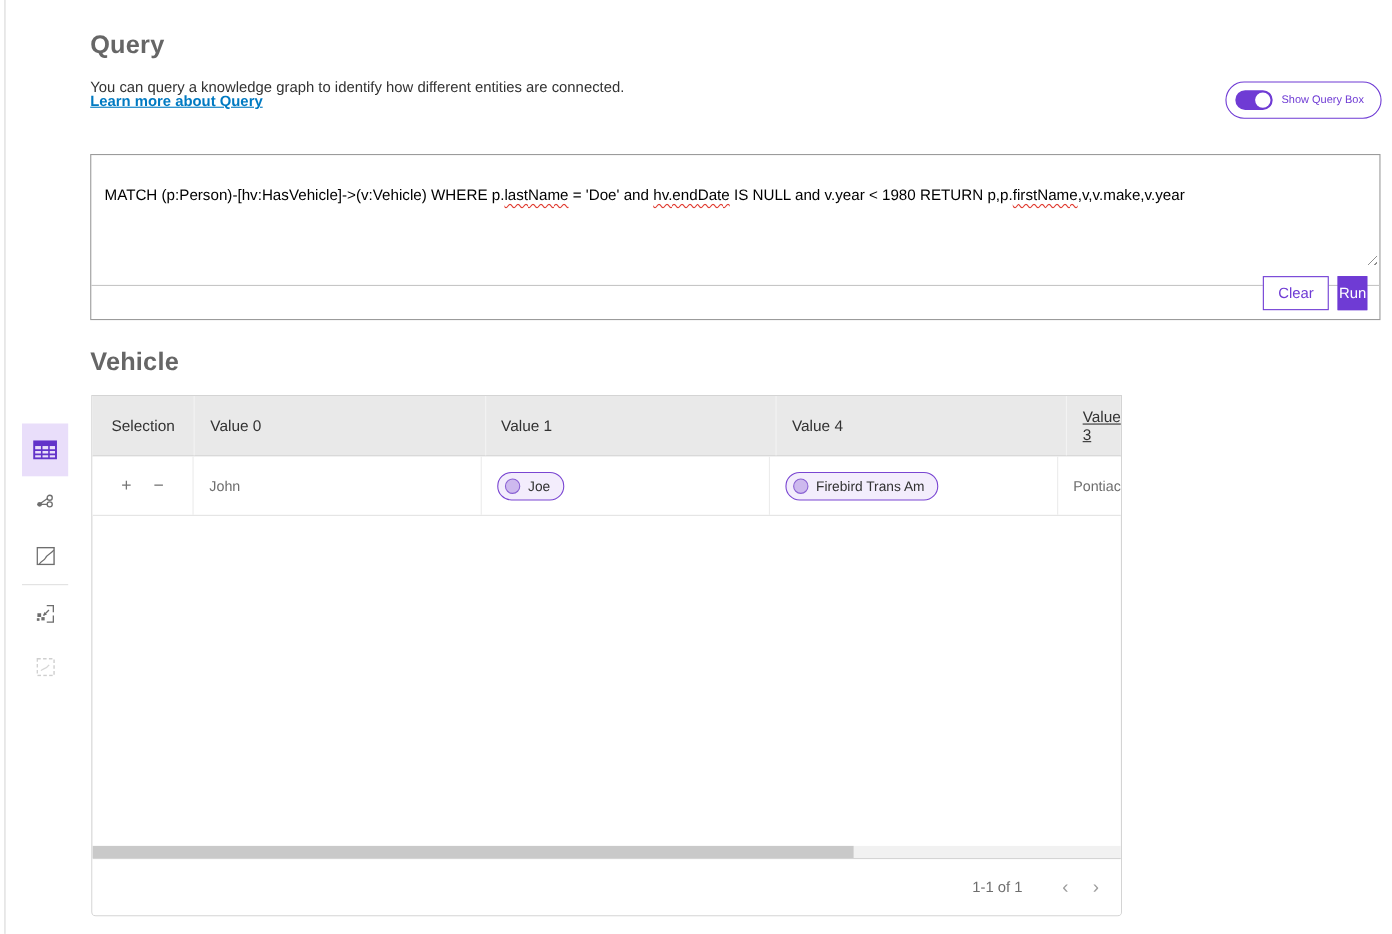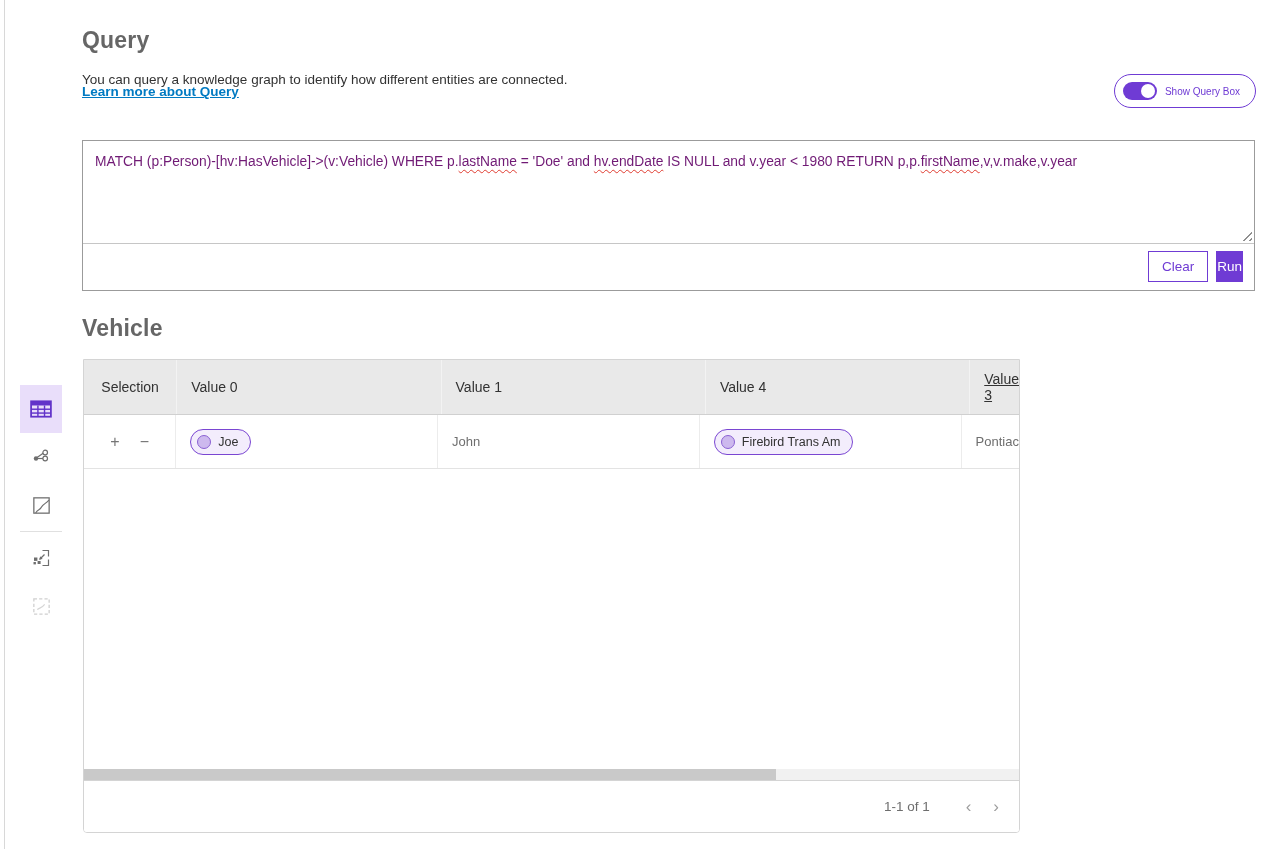--- a/index.html
+++ b/index.html
@@ -24,23 +24,23 @@
     display:flex; align-items:center; gap:8px; padding:0 15px 0 8px;
     background:#fff; cursor:pointer;
   }
   .switch { position:relative; width:34px; height:18px; background:#6f3bd4; border-radius:10px; flex:0 0 auto; }
   .switch-knob { position:absolute; right:2px; top:2px; width:14px; height:14px; background:#fff; border-radius:50%; }
   .toggle-label { color:#6f3bd4; font-size:10px; white-space:nowrap; }
 
   
   .query-editor { position:absolute; left:82px; top:140px; width:1173px; height:151px; border:1px solid #9b9b9b; background:#fff; }
   .query-textarea {
-    position:absolute; left:0; right:0; top:0; height:103px;
+    position:absolute; left:0; right:0; top:16px; height:103px;
     border-bottom:1px solid #c6c6c6; padding:11px 12px;
-    font-size:13.8px; line-height:1.5; color:#701a75; cursor:text;
+    font-size:13.8px; line-height:1.5; color:#000000; cursor:text;
     font-family:"Liberation Sans","DejaVu Sans",sans-serif;
   }
   .misspell { text-decoration:underline wavy #e03c31 1px; text-underline-offset:3px; }
   .resize-handle {
     position:absolute; right:2px; top:87px; width:13px; height:13px; cursor:nwse-resize;
     background:repeating-linear-gradient(135deg,#8f8f8f 0 1px,transparent 1px 4px);
     clip-path:polygon(100% 0,100% 100%,0 100%);
   }
   .editor-footer {
     position:absolute; left:0; right:0; bottom:0; height:47px;
@@ -178,27 +178,27 @@
     <div class="th th-val">Value 1</div>
     <div class="th th-val">Value 4</div>
     <div class="th th-last">Value 3</div>
   </div>
 
   <div class="trow">
     <div class="td td-selection">
       <span class="sel-op">+</span>
       <span class="sel-op">−</span>
     </div>
+    <div class="td td-val td-text">John</div>
     <div class="td td-val">
       <span class="entity-chip">
         <span class="chip-dot"></span>
         <span class="chip-label">Joe</span>
       </span>
     </div>
-    <div class="td td-val td-text">John</div>
     <div class="td td-val">
       <span class="entity-chip">
         <span class="chip-dot"></span>
         <span class="chip-label">Firebird Trans Am</span>
       </span>
     </div>
     <div class="td td-last td-text">Pontiac</div>
   </div>
 
   <div class="h-scrollbar">

